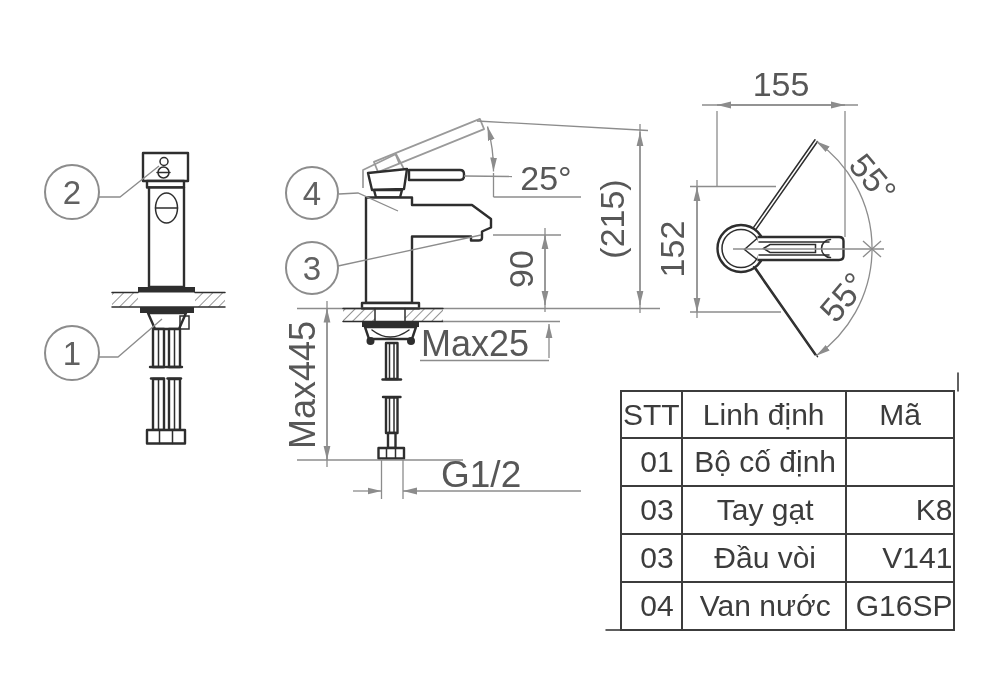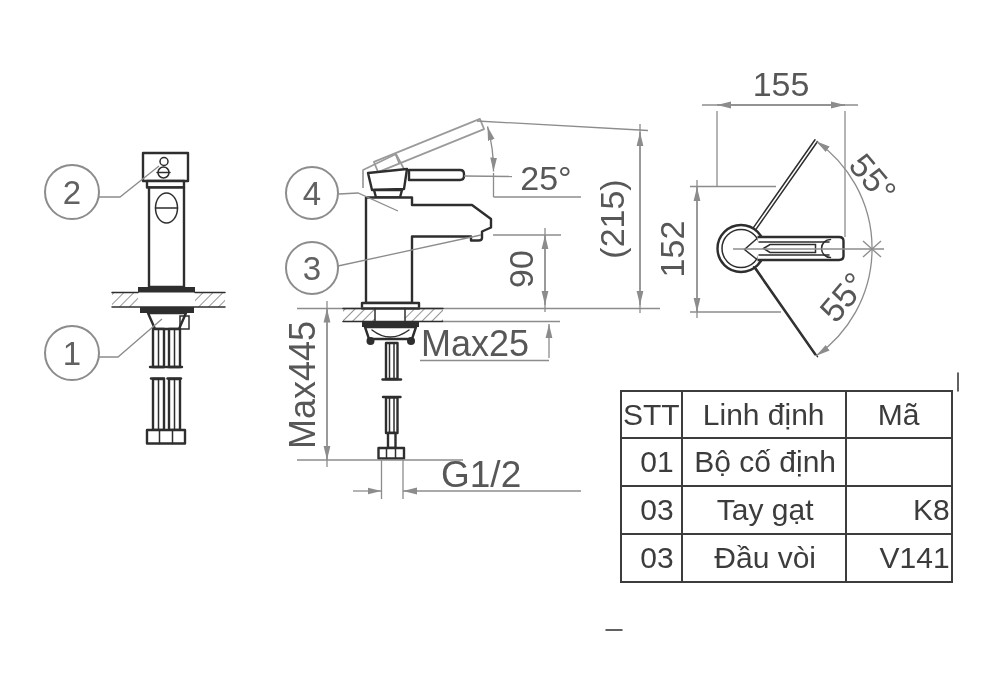--- a/index.html
+++ b/index.html
@@ -233,16 +233,21 @@
   <tr>
     <td class="c-stt">03</td>
     <td class="c-name">Tay gạt</td>
     <td class="c-code">K8</td>
   </tr>
   <tr>
     <td class="c-stt">03</td>
     <td class="c-name">Đầu vòi</td>
     <td class="c-code">V141</td>
   </tr>
+  <tr>
+    <td class="c-stt">04</td>
+    <td class="c-name">Van nước</td>
+    <td class="c-code">G16SP</td>
+  </tr>
 </tbody>
     </table>
 
 </div>
 
 </body></html>

